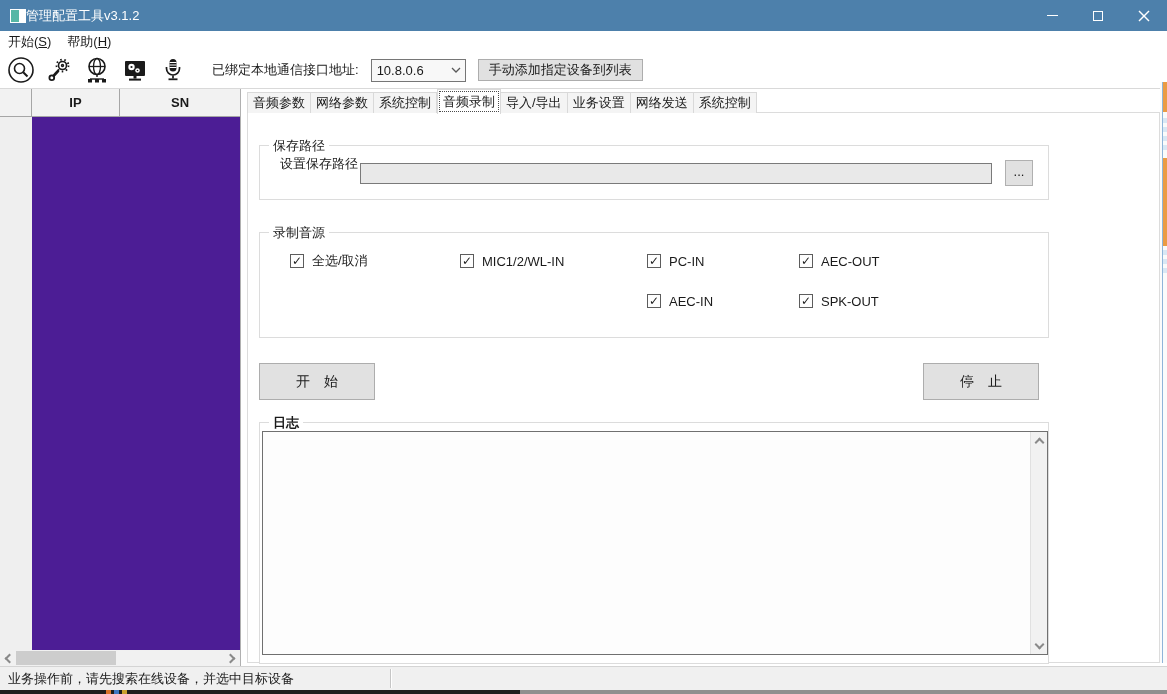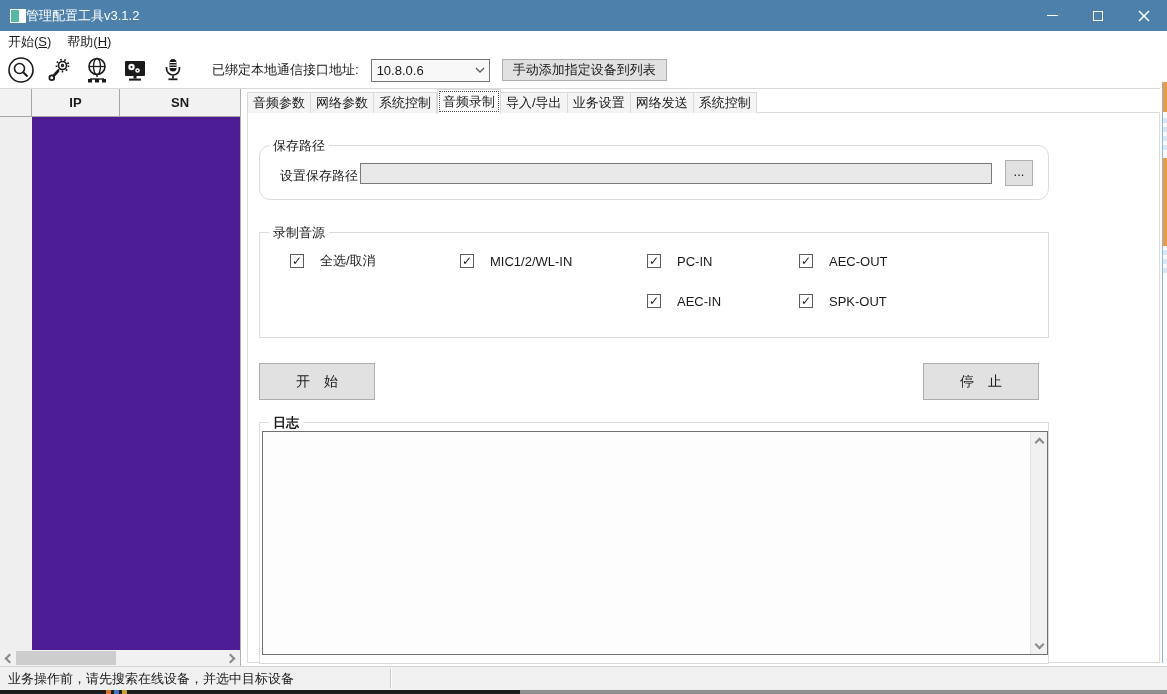--- a/index.html
+++ b/index.html
@@ -18,21 +18,21 @@
   
   .menubar { position:absolute; left:0; top:31px; width:1167px; height:21px; background:#fff; display:flex; align-items:center; }
   .menu-item { padding:2px 8px; font-size:13px; }
   .menu-item u { text-decoration:underline; }
 
   
   .toolbar { position:absolute; left:0; top:52px; width:1167px; height:37px; background:#fff; border-bottom:1px solid #d9d9d9; display:flex; align-items:center; }
   .tool-icon { width:30px; height:30px; margin-right:8px; display:flex; align-items:center; justify-content:center; }
   .tool-icon:first-child { margin-left:6px; }
   .bind-label { margin-left:16px; font-size:13px; }
-  .combobox { margin-left:12px; width:119px; height:23px; border:1px solid #767676; background:#f8f8f8; display:flex; align-items:center; position:relative; }
+  .combobox { margin-left:12px; width:95px; height:23px; border:1px solid #767676; background:#f8f8f8; display:flex; align-items:center; position:relative; }
   .combobox .value { padding-left:5px; font-size:13px; flex:1; }
   .combobox .arrow { width:18px; height:100%; display:flex; align-items:center; justify-content:center; }
   .add-btn { margin-left:12px; height:22px; padding:0 10px; background:#e1e1e1; border:1px solid #adadad; font-size:13px; display:flex; align-items:center; }
 
   
   .left-panel { position:absolute; left:0; top:89px; width:241px; height:577px; background:#4c1d95; border-right:1px solid #b0b0b0; }
   .grid-header { display:flex; height:28px; }
   .grid-header .cell { background:#f2f2f2; border-right:1px solid #a6a6a6; border-bottom:1px solid #a6a6a6; display:flex; align-items:center; justify-content:center; font-weight:bold; font-size:13px; }
   .gh-c0 { width:32px; } .gh-c1 { width:88px; } .gh-c2 { flex:1; border-right:none !important; }
   .row-header-col { position:absolute; left:0; top:28px; width:32px; bottom:16px; background:#efefef; }
@@ -48,31 +48,31 @@
   
   .tabstrip { position:absolute; left:247px; top:88px; height:25px; display:flex; align-items:flex-end; z-index:3; }
   .tab { height:21px; padding:0 5px; display:flex; align-items:center; background:#f4f4f4; border:1px solid #d9d9d9; border-bottom:none; border-left:none; font-size:13px; }
   .tab:first-child { border-left:1px solid #d9d9d9; }
   .tab.selected { height:25px; background:#fff; position:relative; z-index:4; border-left:1px solid #d9d9d9; margin-bottom:-1px; outline:1px dotted #4a4a4a; outline-offset:-3px; }
 
   
   .page { position:absolute; left:247px; top:112px; width:913px; height:551px; background:#fff; border:1px solid #dcdcdc; }
   .groupbox { position:absolute; border:1px solid #dcdcdc; background:#fff; }
   .groupbox .legend { position:absolute; top:-9px; left:9px; background:#fff; padding:0 4px; font-size:13px; }
-  .g-save { left:11px; top:32px; width:790px; height:55px;border-radius:11px; }
+  .g-save { left:11px; top:32px; width:790px; height:55px; }
   .g-src  { left:11px; top:119px; width:790px; height:106px; }
   .g-log  { left:11px; top:309px; width:790px; height:242px;font-weight:bold; }
 
-  .save-label { position:absolute; left:20px; top:21px; font-size:13px; }
+  .save-label { position:absolute; left:20px; top:9px; font-size:13px; }
   .save-input { position:absolute; left:100px; top:17px; width:632px; height:21px; background:#e9e9e9; border:1px solid #7a7a7a; font-size:13px; padding:0 4px; font-family:inherit; }
   .browse-btn { position:absolute; left:745px; top:14px; width:28px; height:26px; background:#e1e1e1; border:1px solid #b0b0b0; font-size:13px; display:flex; align-items:flex-end; justify-content:center; padding-bottom:6px; }
 
   .cb-item { position:absolute; display:flex; align-items:center; height:16px; }
   .cb-box { width:14px; height:14px; background:#fdfdfd; border:1px solid #5c5c5c; display:flex; align-items:center; justify-content:center; font-size:12px; line-height:12px; color:#1a1a1a; }
-  .cb-label { margin-left:16px; font-size:13px; }
+  .cb-label { margin-left:8px; font-size:13px; }
   .r1 { top:20px; } .r2 { top:60px; }
   .c1 { left:30px; } .c2 { left:200px; } .c3 { left:387px; } .c4 { left:539px; }
 
   .action-btn { position:absolute; width:116px; height:37px; background:#e1e1e1; border:1px solid #adadad; font-size:14px; letter-spacing:5px; display:flex; align-items:center; justify-content:center; text-indent:5px; }
   .btn-start { left:11px; top:250px; }
   .btn-stop  { left:675px; top:250px;text-align:right; }
 
   .log-box { position:absolute; left:2px; top:8px; width:786px; height:224px; border:1px solid #707070; background:#fdfdfd; }
   .log-content { position:absolute; left:0; top:0; right:17px; bottom:0; font-size:12px; padding:2px 4px; overflow:hidden; white-space:pre-wrap; }
   .vscroll { position:absolute; right:0; top:0; width:17px; bottom:0; background:#f1f1f1; border-left:1px solid #e0e0e0; }

